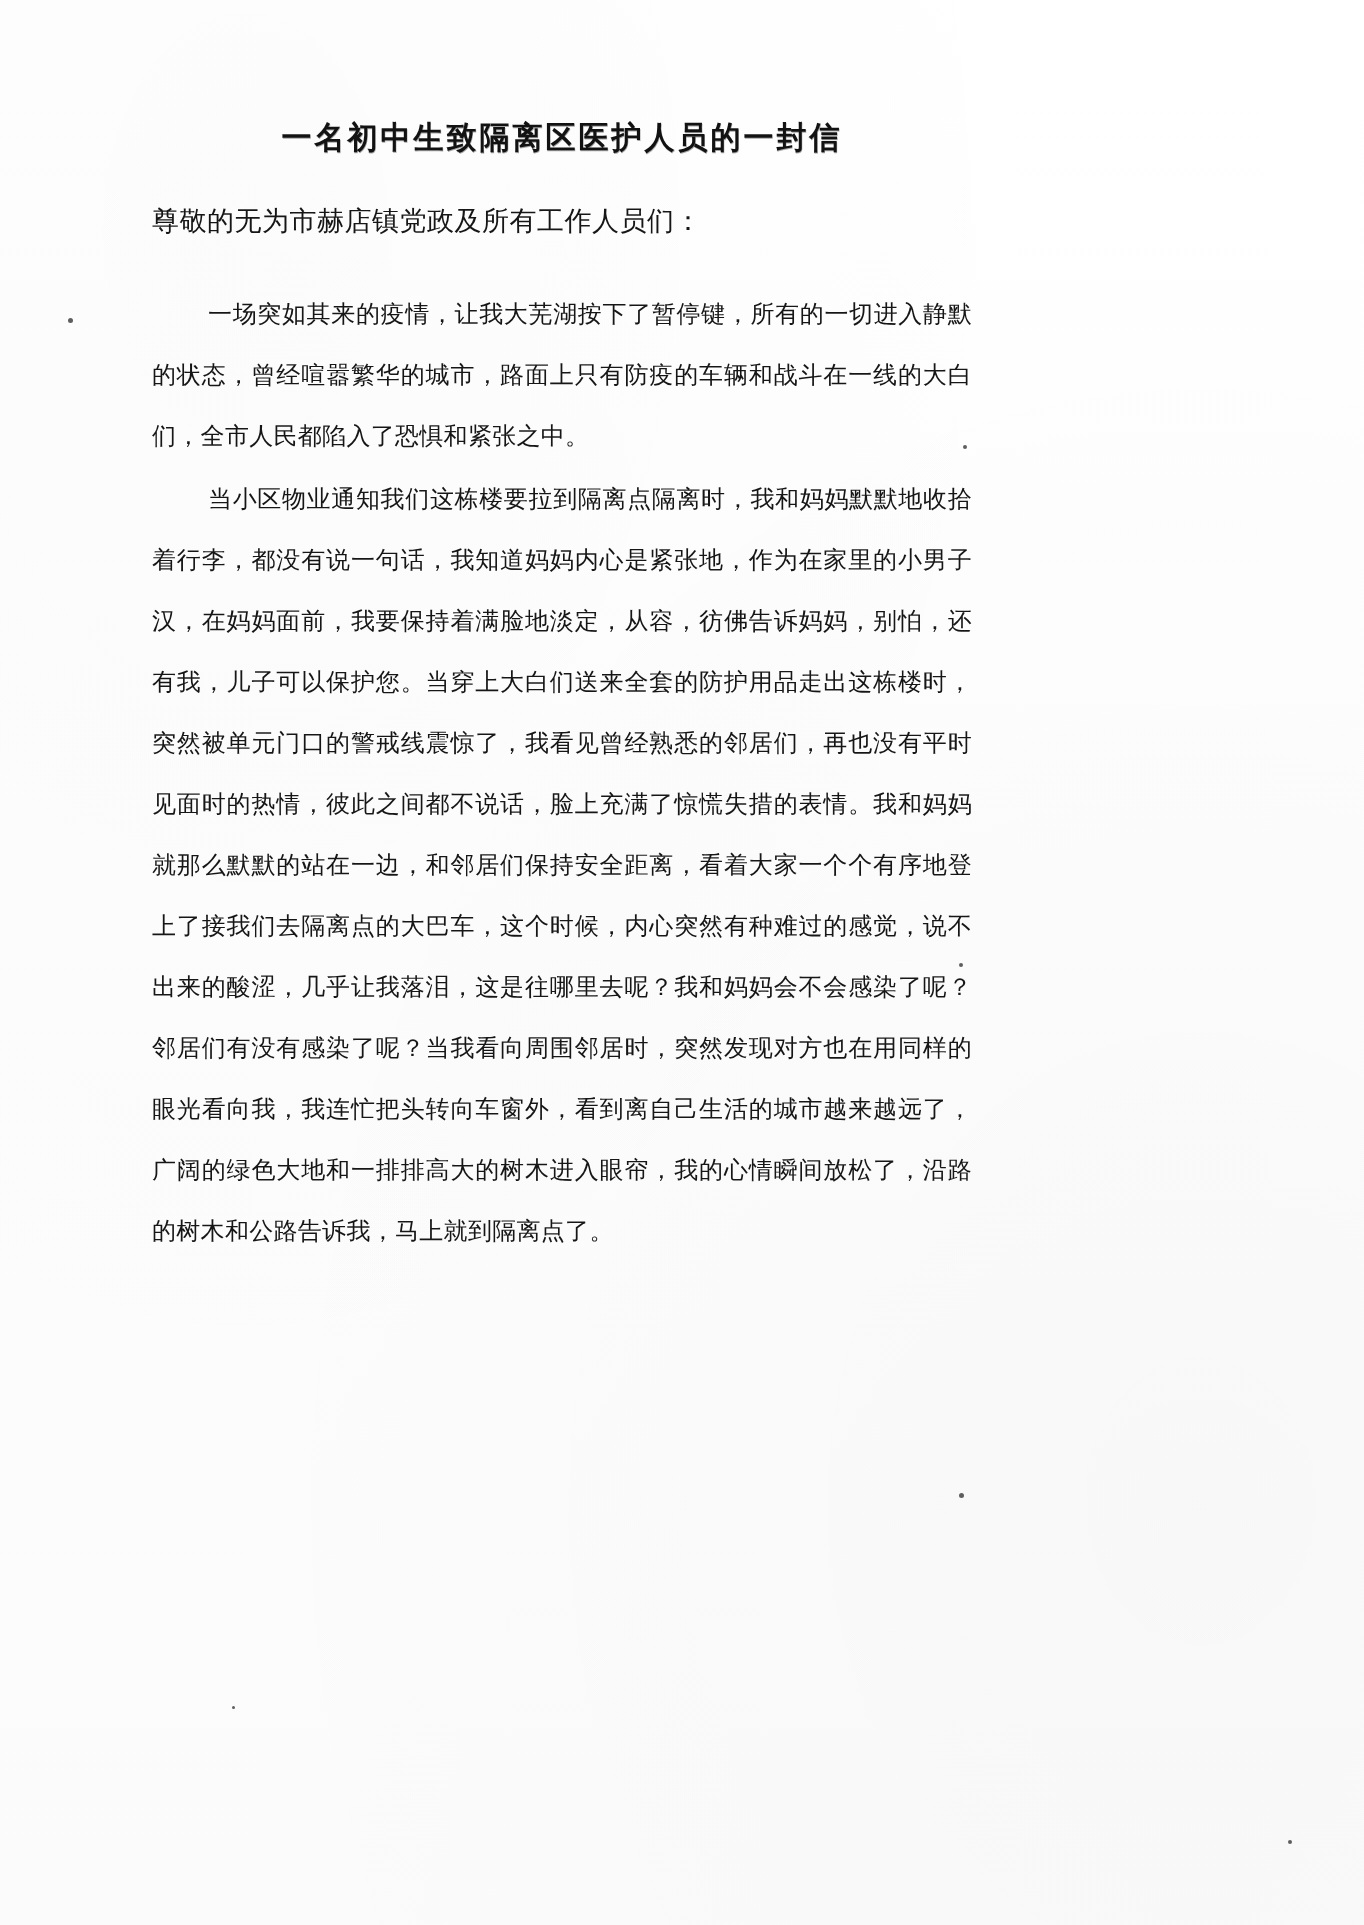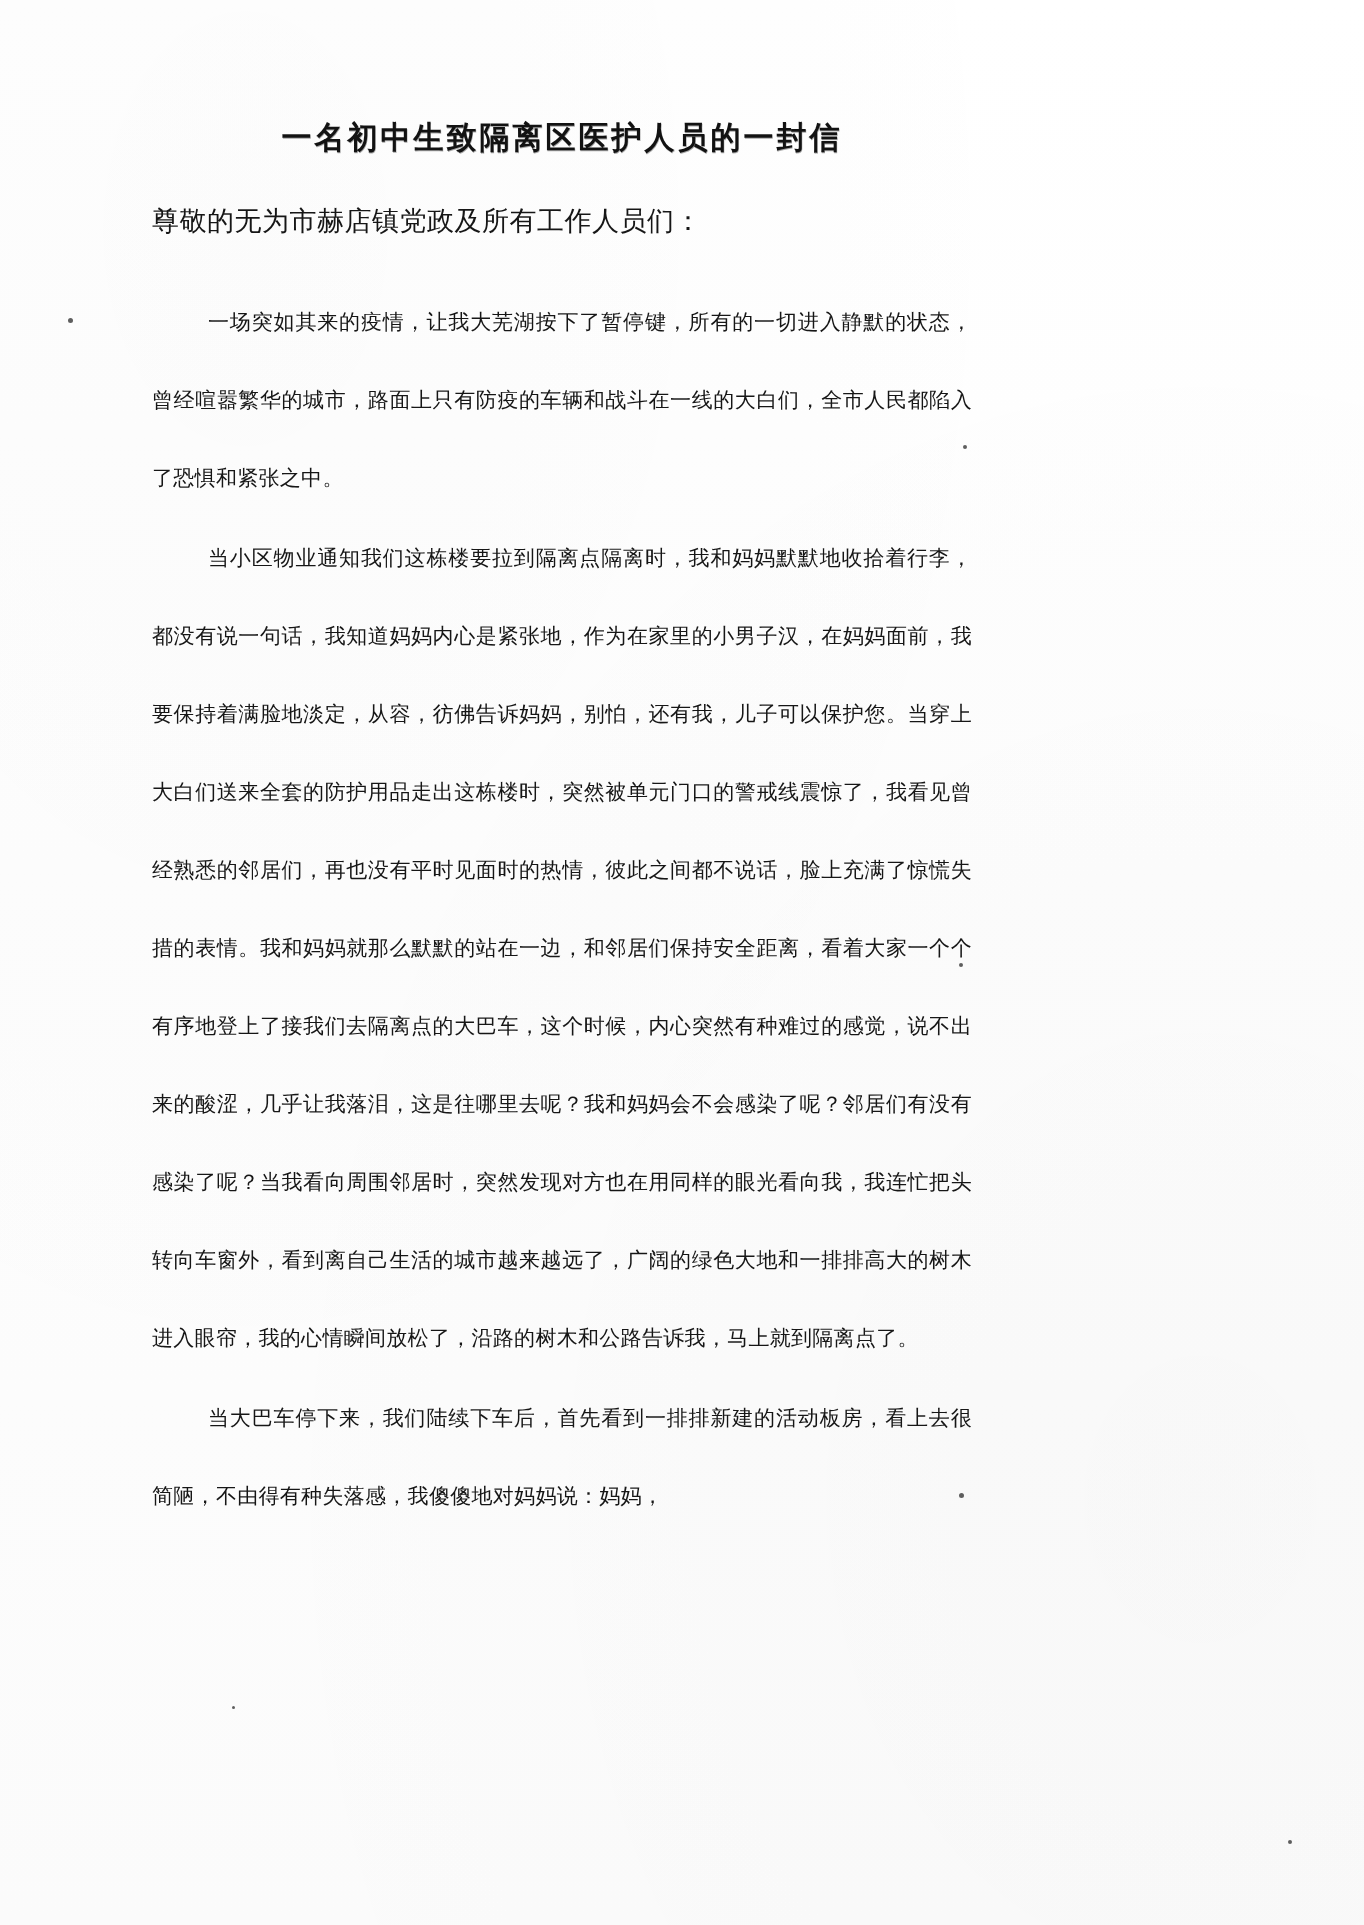--- a/index.html
+++ b/index.html
@@ -51,22 +51,22 @@
   }
   .greeting {
     font-size: 27px;
     line-height: 1.35;
     color: #161616;
     margin: 0 0 28px 0;
     text-indent: 56px;
     letter-spacing: 0.5px;
   }
   .para {
-    font-size: 21px;
-    line-height: 78px;
+    font-size: 24px;
+    line-height: 61px;
     color: #161616;
     margin: 0 0 2px 0;
     text-indent: 56px;
     text-align: justify;
     text-justify: inter-character;
     letter-spacing: 0.3px;
     word-break: break-all;
   }
   
   .speck {
@@ -95,16 +95,15 @@
 
     <h1 class="doc-title">一名初中生致隔离区医护人员的一封信</h1>
 
     <p class="salutation">尊敬的无为市赫店镇党政及所有工作人员们：</p>
 
 
     <p class="para">一场突如其来的疫情，让我大芜湖按下了暂停键，所有的一切进入静默的状态，曾经喧嚣繁华的城市，路面上只有防疫的车辆和战斗在一线的大白们，全市人民都陷入了恐惧和紧张之中。</p>
 
     <p class="para">当小区物业通知我们这栋楼要拉到隔离点隔离时，我和妈妈默默地收拾着行李，都没有说一句话，我知道妈妈内心是紧张地，作为在家里的小男子汉，在妈妈面前，我要保持着满脸地淡定，从容，彷佛告诉妈妈，别怕，还有我，儿子可以保护您。当穿上大白们送来全套的防护用品走出这栋楼时，突然被单元门口的警戒线震惊了，我看见曾经熟悉的邻居们，再也没有平时见面时的热情，彼此之间都不说话，脸上充满了惊慌失措的表情。我和妈妈就那么默默的站在一边，和邻居们保持安全距离，看着大家一个个有序地登上了接我们去隔离点的大巴车，这个时候，内心突然有种难过的感觉，说不出来的酸涩，几乎让我落泪，这是往哪里去呢？我和妈妈会不会感染了呢？邻居们有没有感染了呢？当我看向周围邻居时，突然发现对方也在用同样的眼光看向我，我连忙把头转向车窗外，看到离自己生活的城市越来越远了，广阔的绿色大地和一排排高大的树木进入眼帘，我的心情瞬间放松了，沿路的树木和公路告诉我，马上就到隔离点了。</p>
 
-    <p class="para">当大巴车停下来，我们陆续下车后，首先看到一排排新建的活动板房，看上去很简陋，不由得有种失落感，我傻傻地对妈妈说：妈妈，</p>
 
   </div>
 </div>
 
 </body></html>

